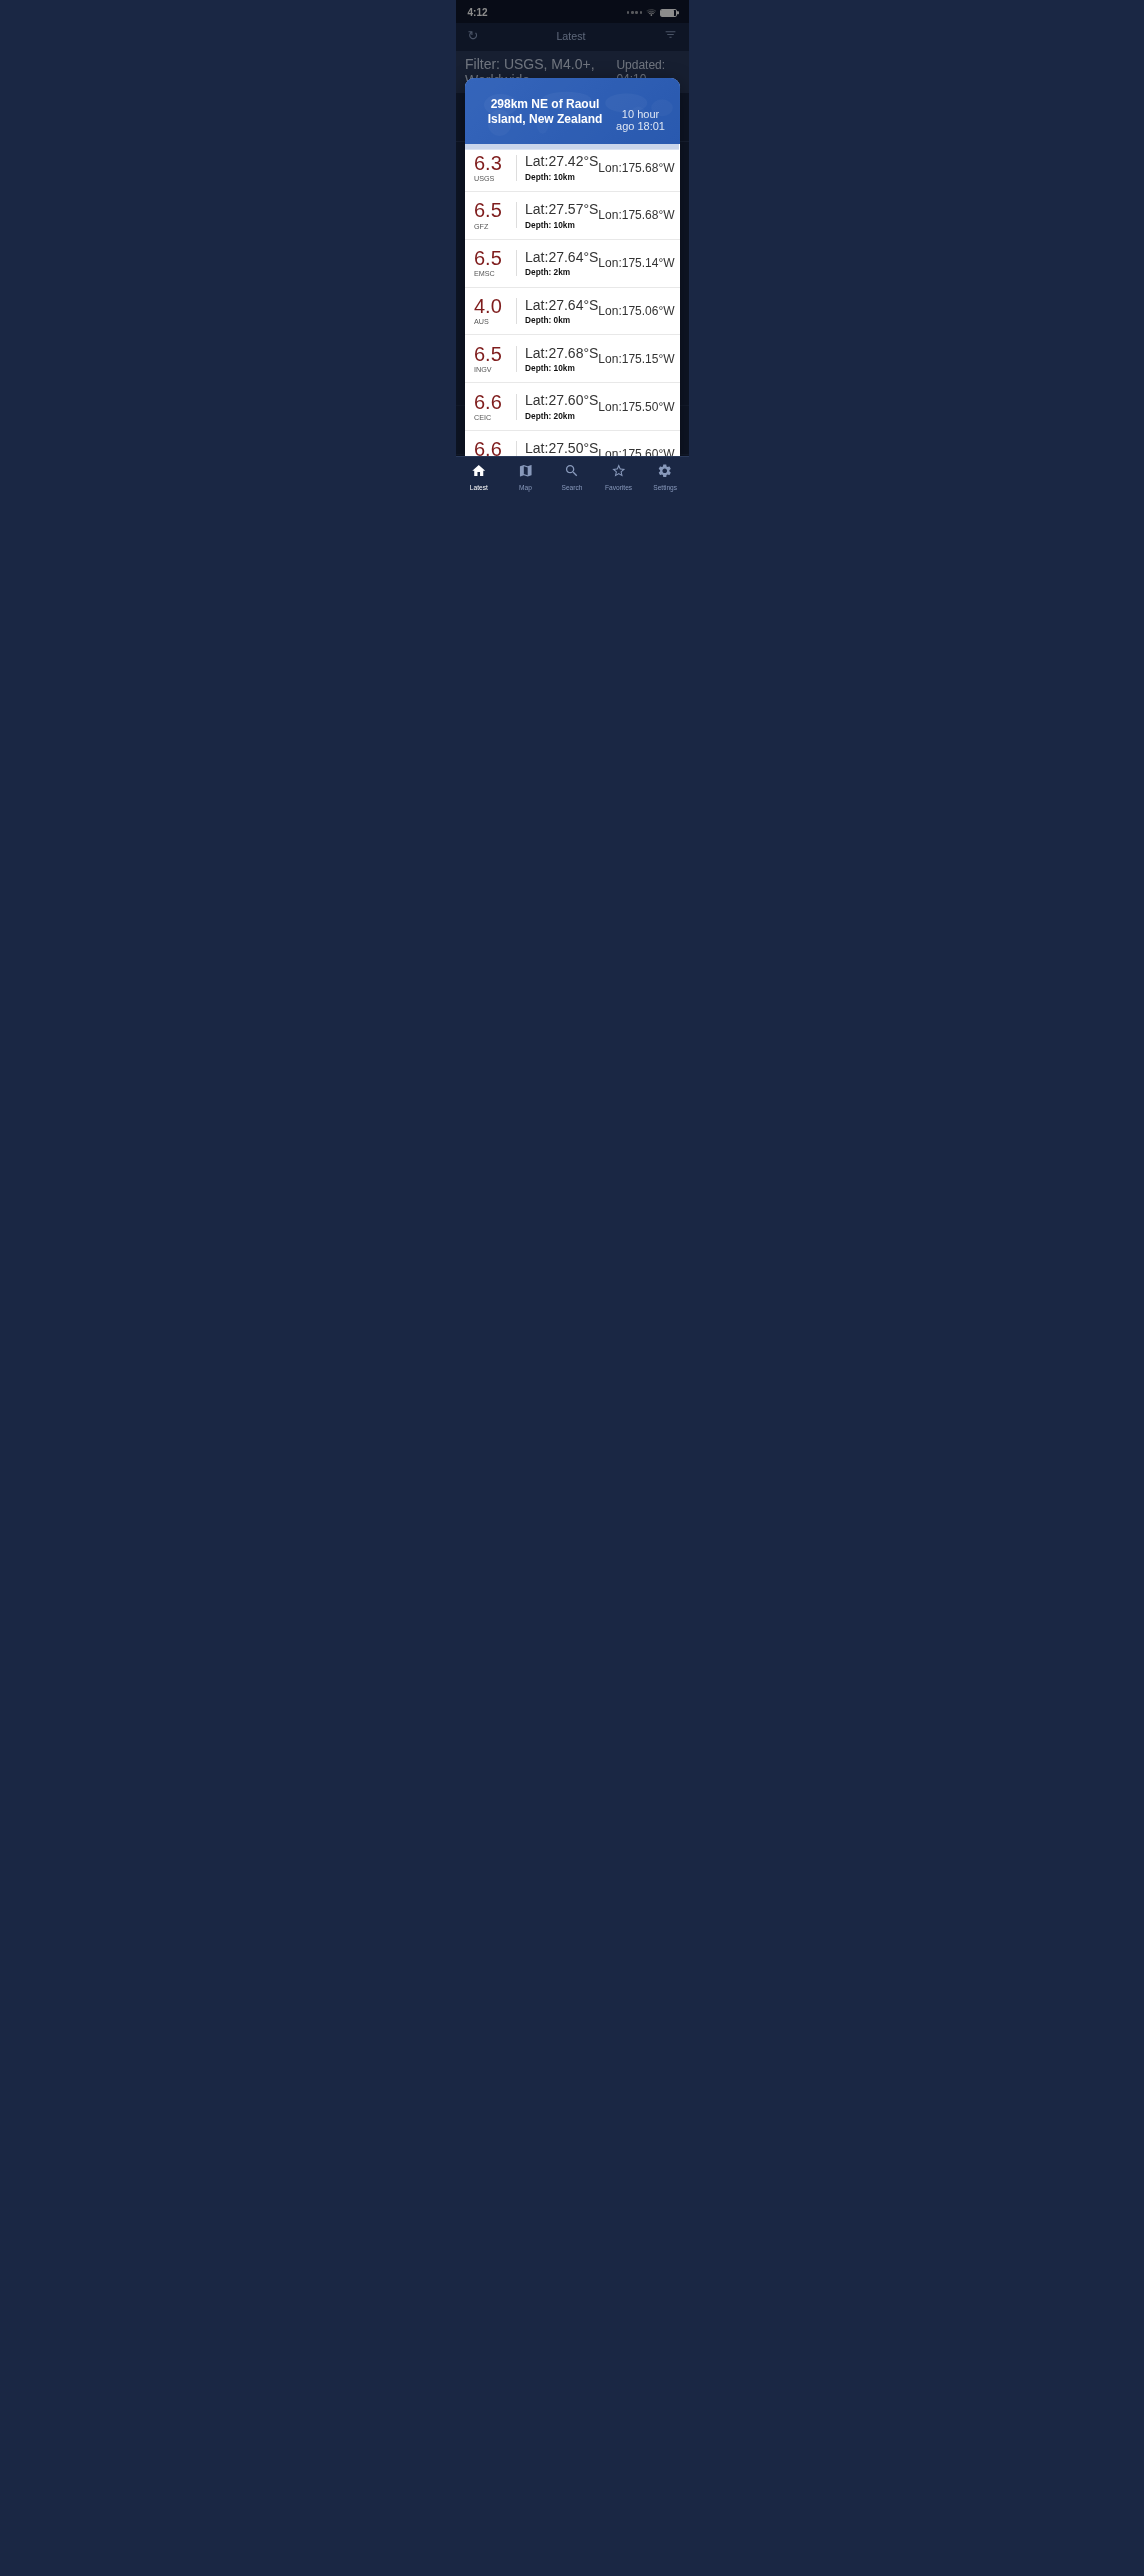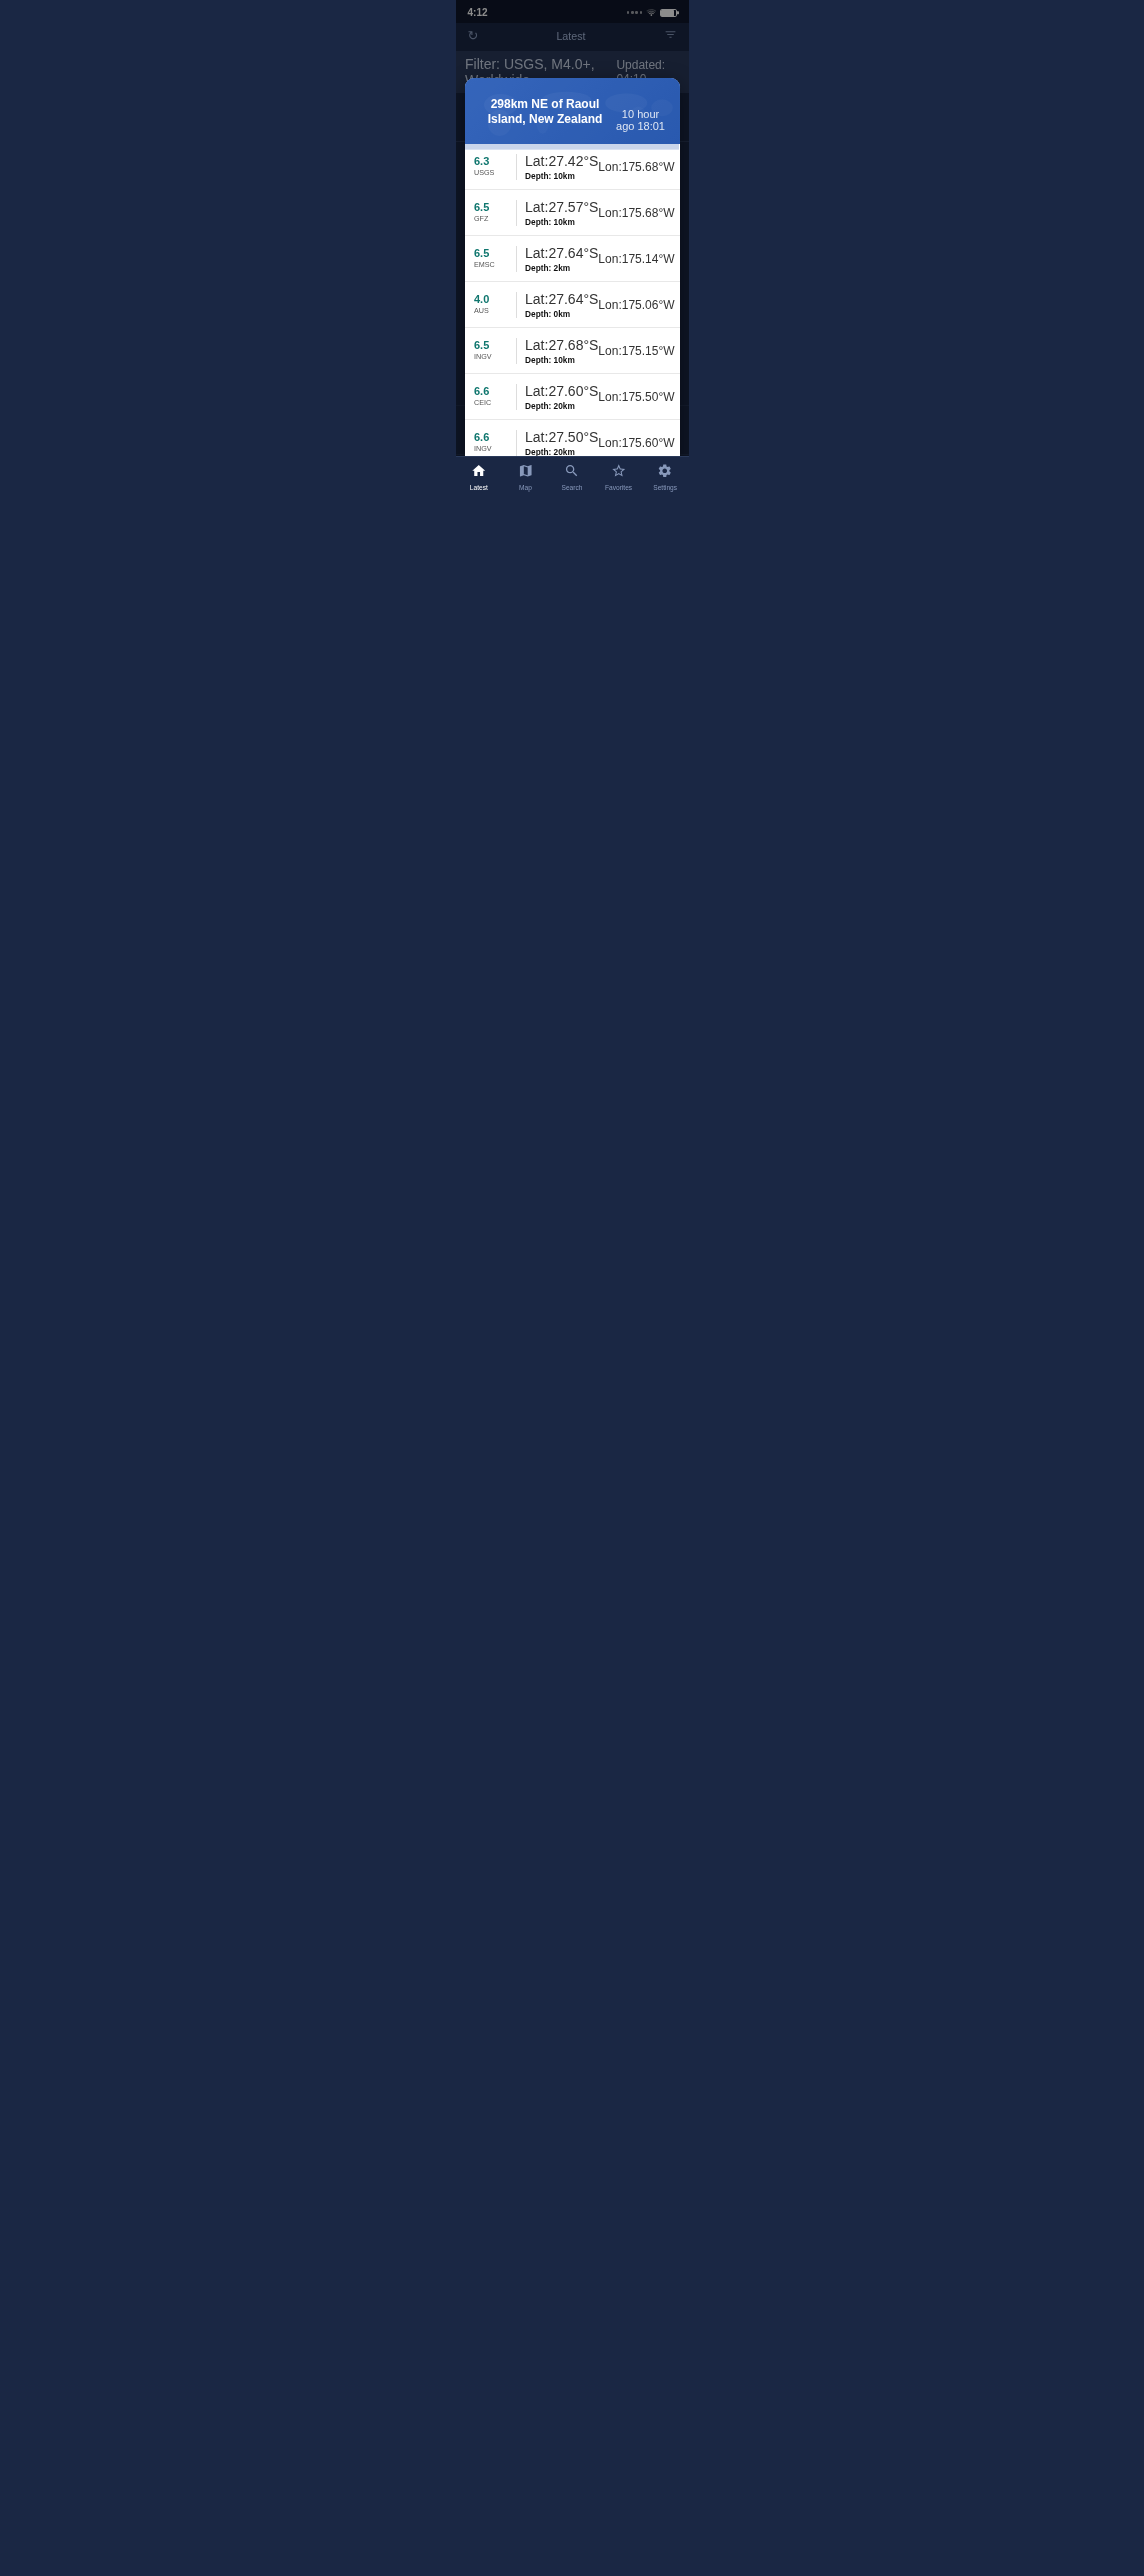--- a/index.html
+++ b/index.html
@@ -289,23 +289,23 @@
     .data-row:last-child {
       border-bottom: none;
     }
 
     .data-magnitude {
       width: 36px;
       text-align: left;
     }
 
     .data-magnitude-value {
-      color: #0f766e;
-      font-size: 11px;
-      font-weight: 700;
+      color: #7f1d1d;
+      font-size: 20px;
+      font-weight: 400;
       line-height: 1;
     }
 
     .data-magnitude-source {
       color: #555;
       font-size: 7.2px;
       margin-top: 1.2px;
     }
 
     .data-divider {

